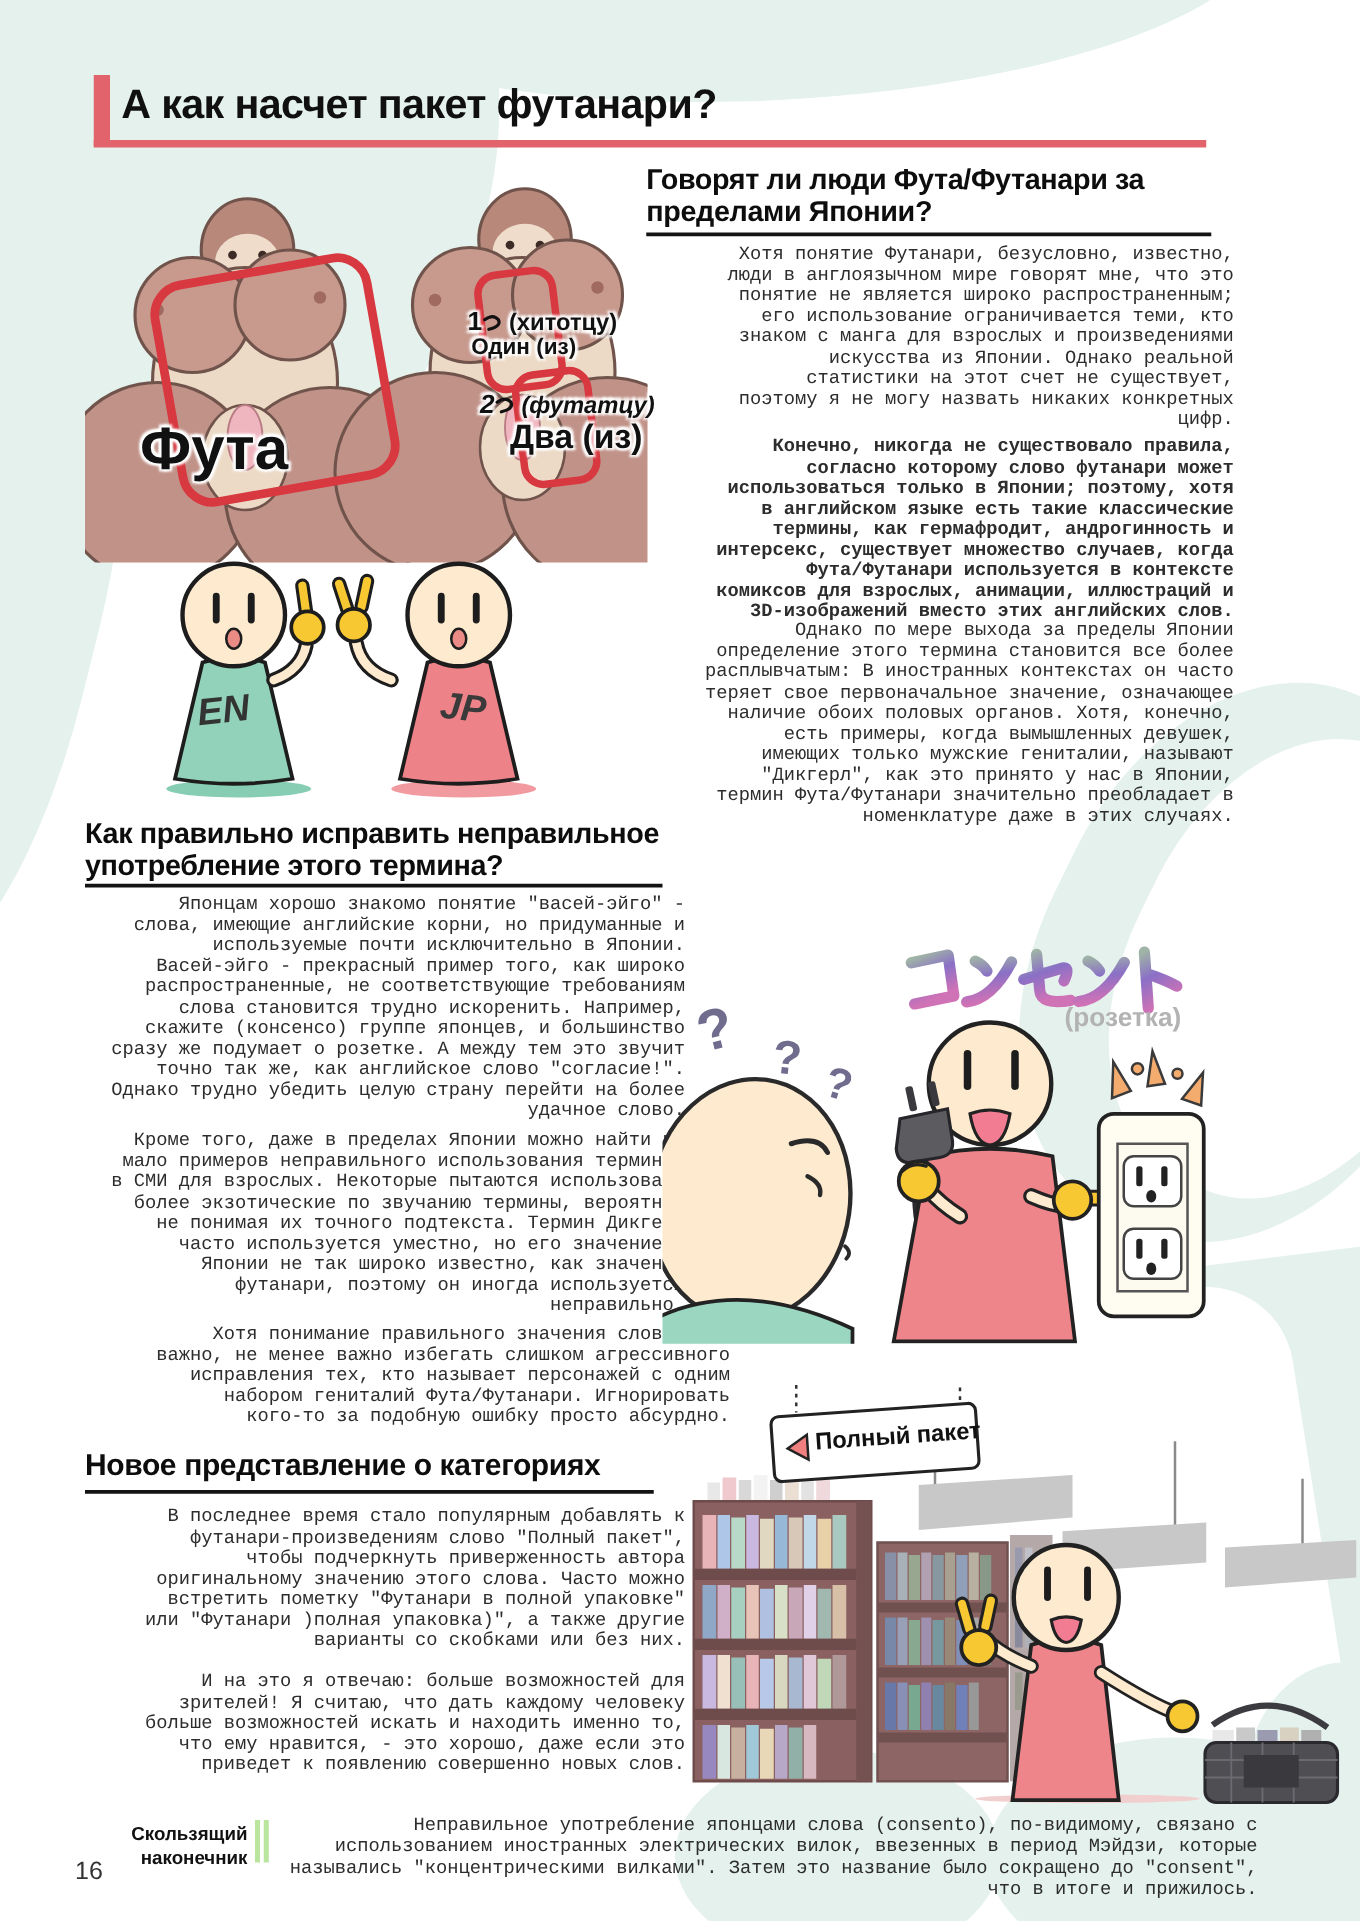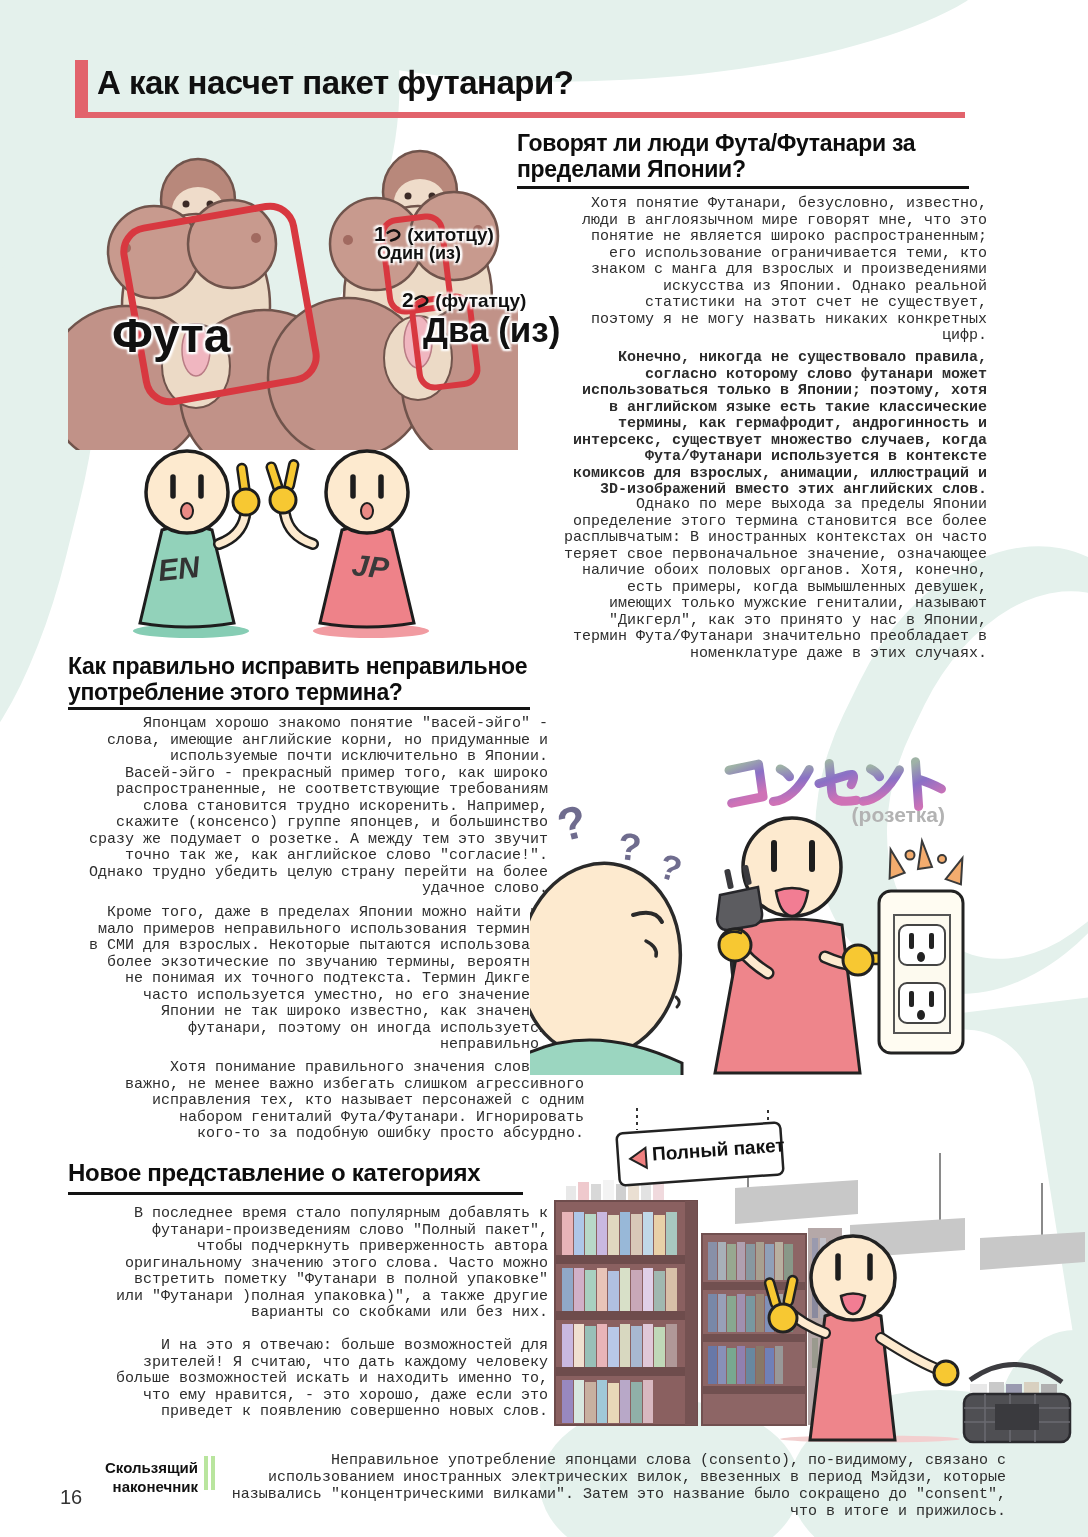--- a/index.html
+++ b/index.html
@@ -6,21 +6,21 @@
   #page{position:relative;width:1088px;height:1537px;background:#ffffff;overflow:hidden;
         font-family:"Liberation Sans",sans-serif;}
   .abs{position:absolute;}
   .bg{position:absolute;background:#e4f1ec;}
   .bgw{position:absolute;background:#ffffff;}
   .mono{font-family:"Liberation Mono","DejaVu Sans Mono",monospace;font-size:15px;
         line-height:16.5px;color:#2d2d2d;white-space:pre-line;text-align:right;}
   .h2{font-family:"Liberation Sans",sans-serif;font-weight:bold;font-size:23px;
       line-height:26px;color:#0d0d0d;letter-spacing:-0.3px;}
   .rule{background:#131313;height:3px;}
-  .glow{text-shadow:0 0 3px #fff,0 0 3px #fff,2px 2px 2px #fff,-2px -2px 2px #fff,2px -2px 2px #fff,-2px 2px 2px #fff;}
+  .glow{text-shadow:0 0 3px #fff,0 0 3px #fff,2px 2px 2px #fff,-2px -2px 2px #fff,2px -2px 2px #fff,-2px 2px 2px #fff;margin-top:24px;}
   .dlabel{font-weight:bold;color:#111;font-family:"Liberation Sans",sans-serif;}
   .qmark{position:absolute;font-weight:bold;color:#6f6c8e;font-family:"Liberation Sans",sans-serif;}
   .tsu{vertical-align:-2px;}
 </style>
 </head>
 <body>
 
 <div id="page">
 
   <div class="bg" style="left:-130px;top:-190px;width:520px;height:640px;transform:rotate(18deg);border-radius:48%;"></div>
@@ -66,27 +66,27 @@
   <div class="abs dlabel glow" style="left:112px;top:308px;font-size:48px;">Фута</div>
 
   <div class="abs glow" style="left:374px;top:222px;white-space:nowrap;" aria-label="1つ">
     <span class="dlabel" style="font-size:21px;">1</span><svg class="tsu" width="17" height="17" viewBox="0 0 20 20">
         <path d="M2 8 Q10 2 15 8 Q18 14 6 17" stroke="#111" stroke-width="3" fill="none" stroke-linecap="round"></path>
       </svg>
     <span class="dlabel" style="font-size:19px;">(хитотцу)</span>
   </div>
   <div class="abs dlabel glow" style="left:377px;top:243px;font-size:18px;">Один (из)</div>
 
-  <div class="abs glow" style="left:402px;top:288px;white-space:nowrap;" aria-label="2つ">
+  <div class="abs glow" style="left:384px;top:288px;white-space:nowrap;font-style:italic;" aria-label="2つ">
     <span class="dlabel" style="font-size:21px;">2</span><svg class="tsu" width="17" height="17" viewBox="0 0 20 20">
         <path d="M2 8 Q10 2 15 8 Q18 14 6 17" stroke="#111" stroke-width="3" fill="none" stroke-linecap="round"></path>
       </svg>
     <span class="dlabel" style="font-size:19px;">(футатцу)</span>
   </div>
-  <div class="abs dlabel glow" style="left:423px;top:310px;font-size:35px;">Два (из)</div>
+  <div class="abs dlabel glow" style="left:408px;top:310px;font-size:27px;">Два (из)</div>
 
   <div class="abs h2" style="left:517px;top:130px;width:460px;">Говорят ли люди Фута/Футанари за пределами Японии?</div>
   <div class="abs rule" style="left:517px;top:186px;width:452px;"></div>
   <div class="abs mono" style="left:517px;top:196px;width:470px;">Хотя понятие Футанари, безусловно, известно,
 люди в англоязычном мире говорят мне, что это
 понятие не является широко распространенным;
 его использование ограничивается теми, кто
 знаком с манга для взрослых и произведениями
 искусства из Японии. Однако реальной
 статистики на этот счет не существует,

